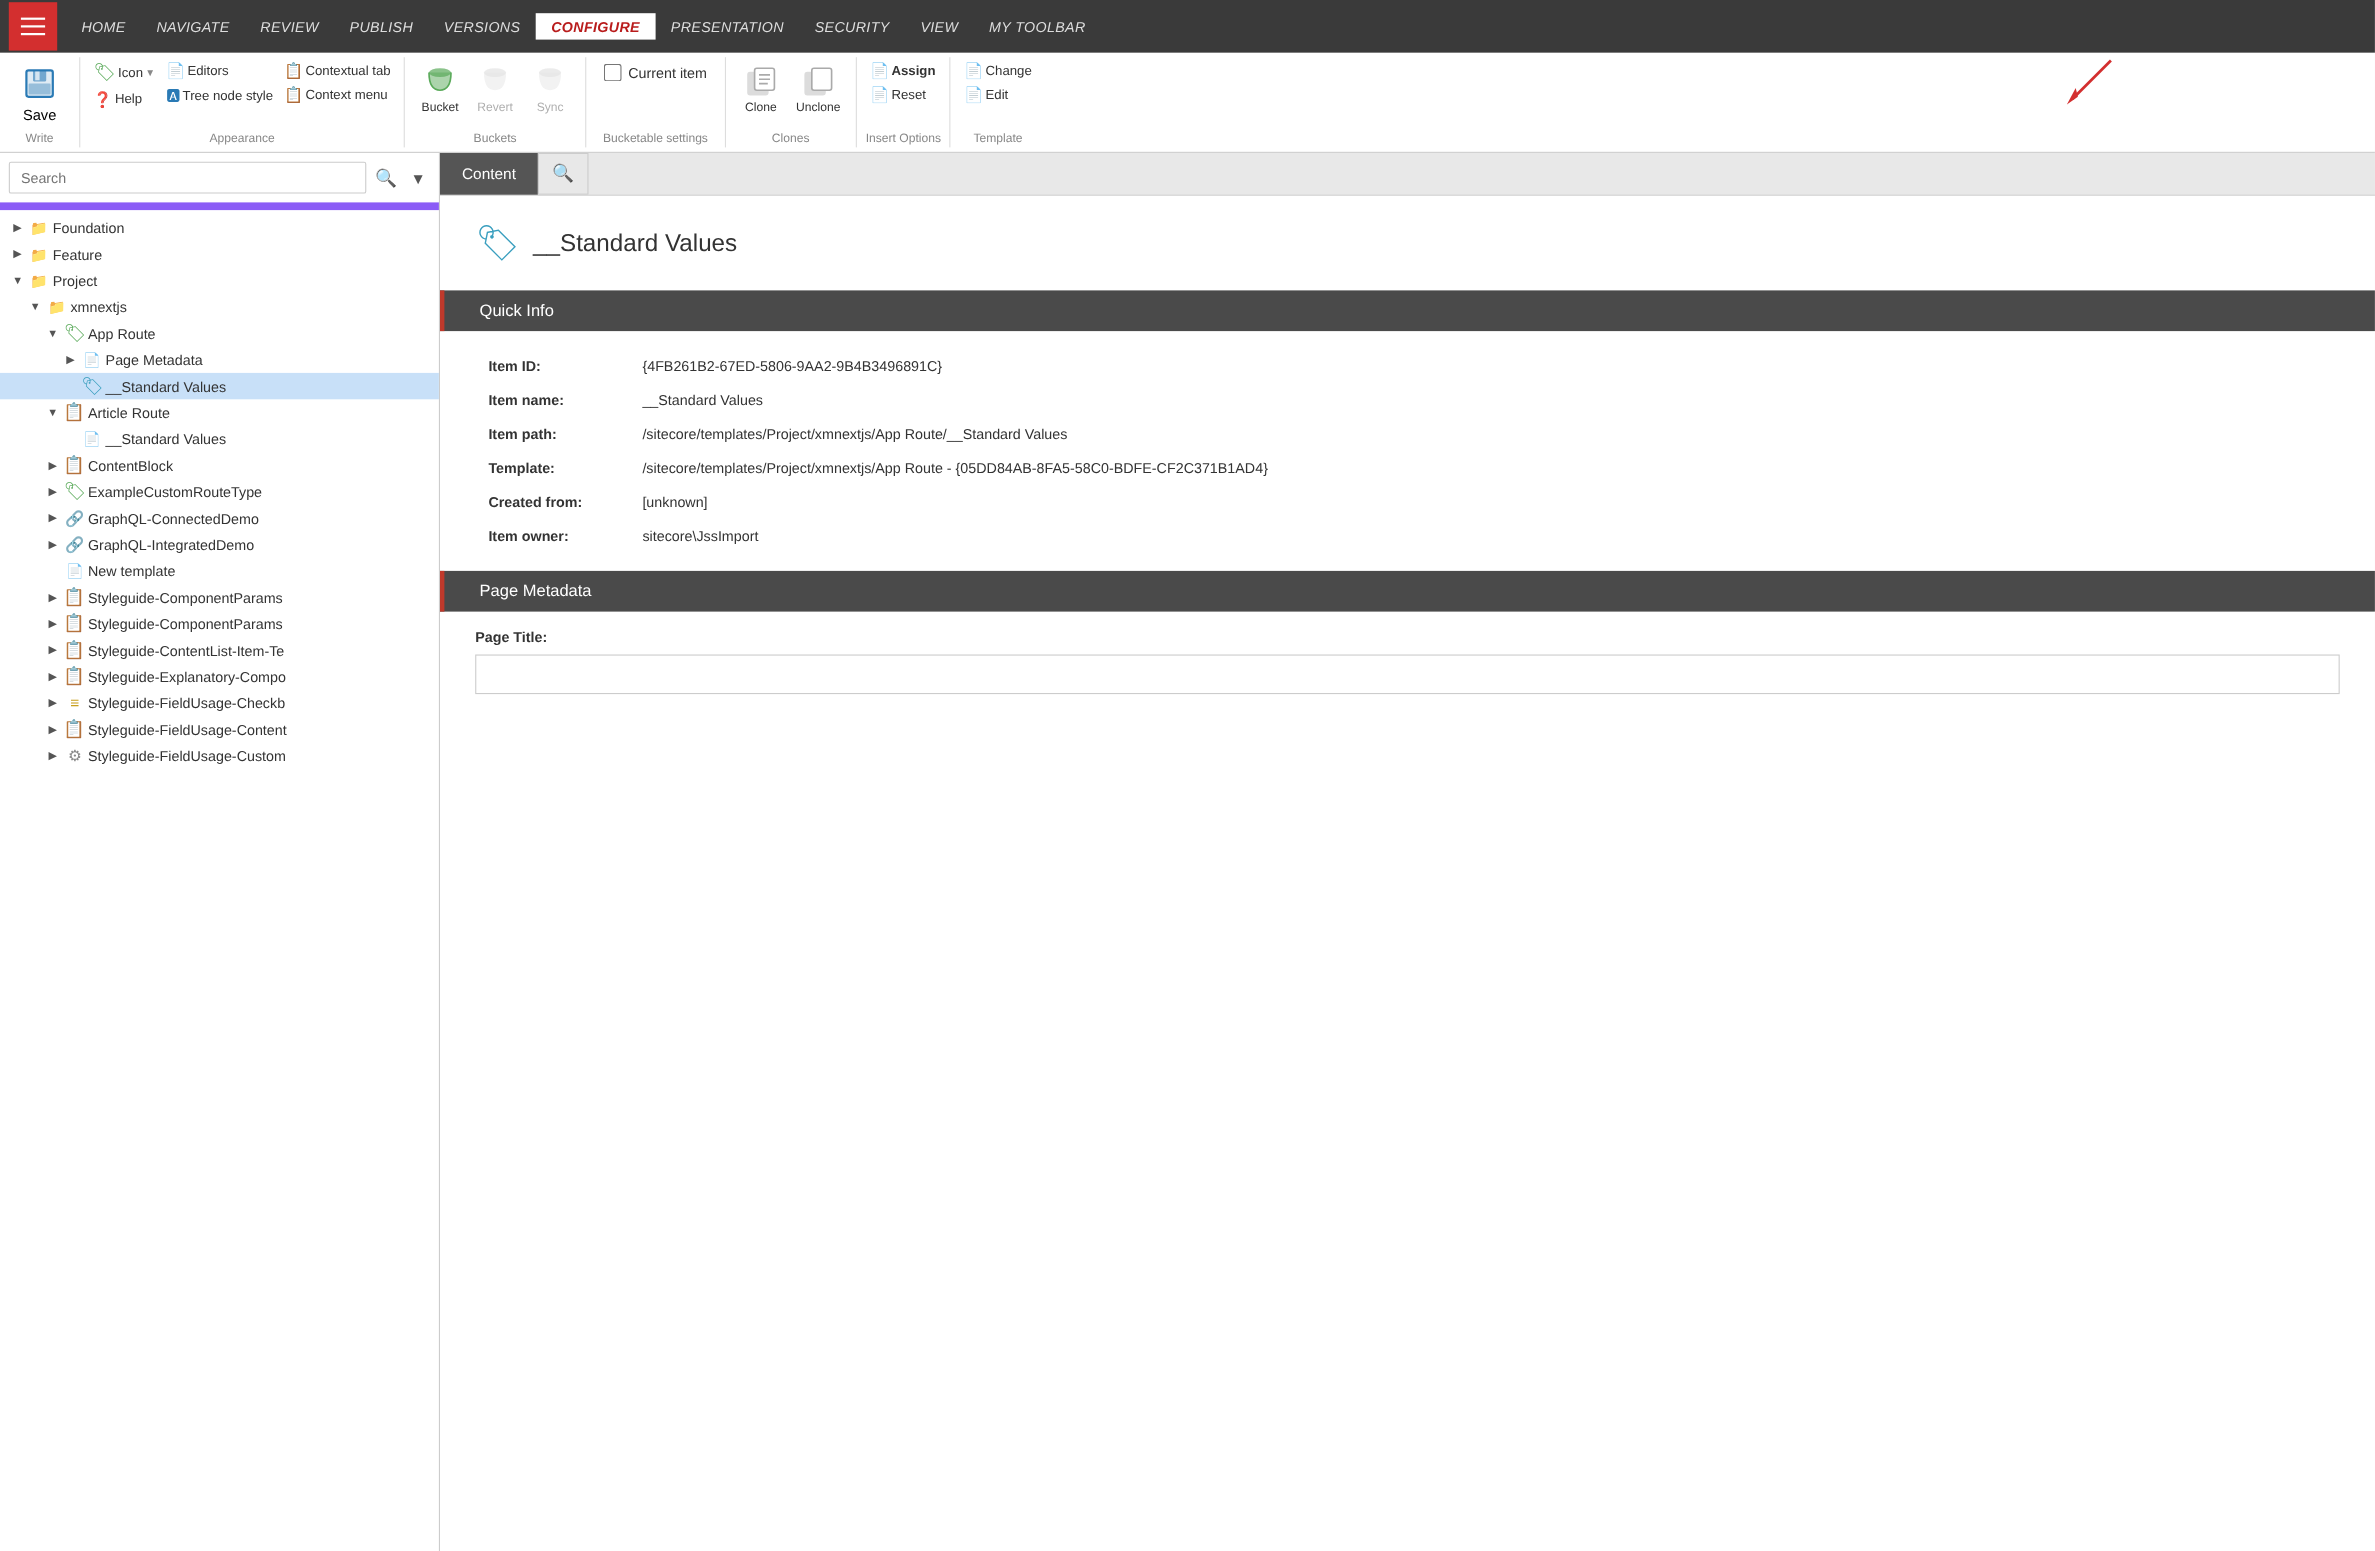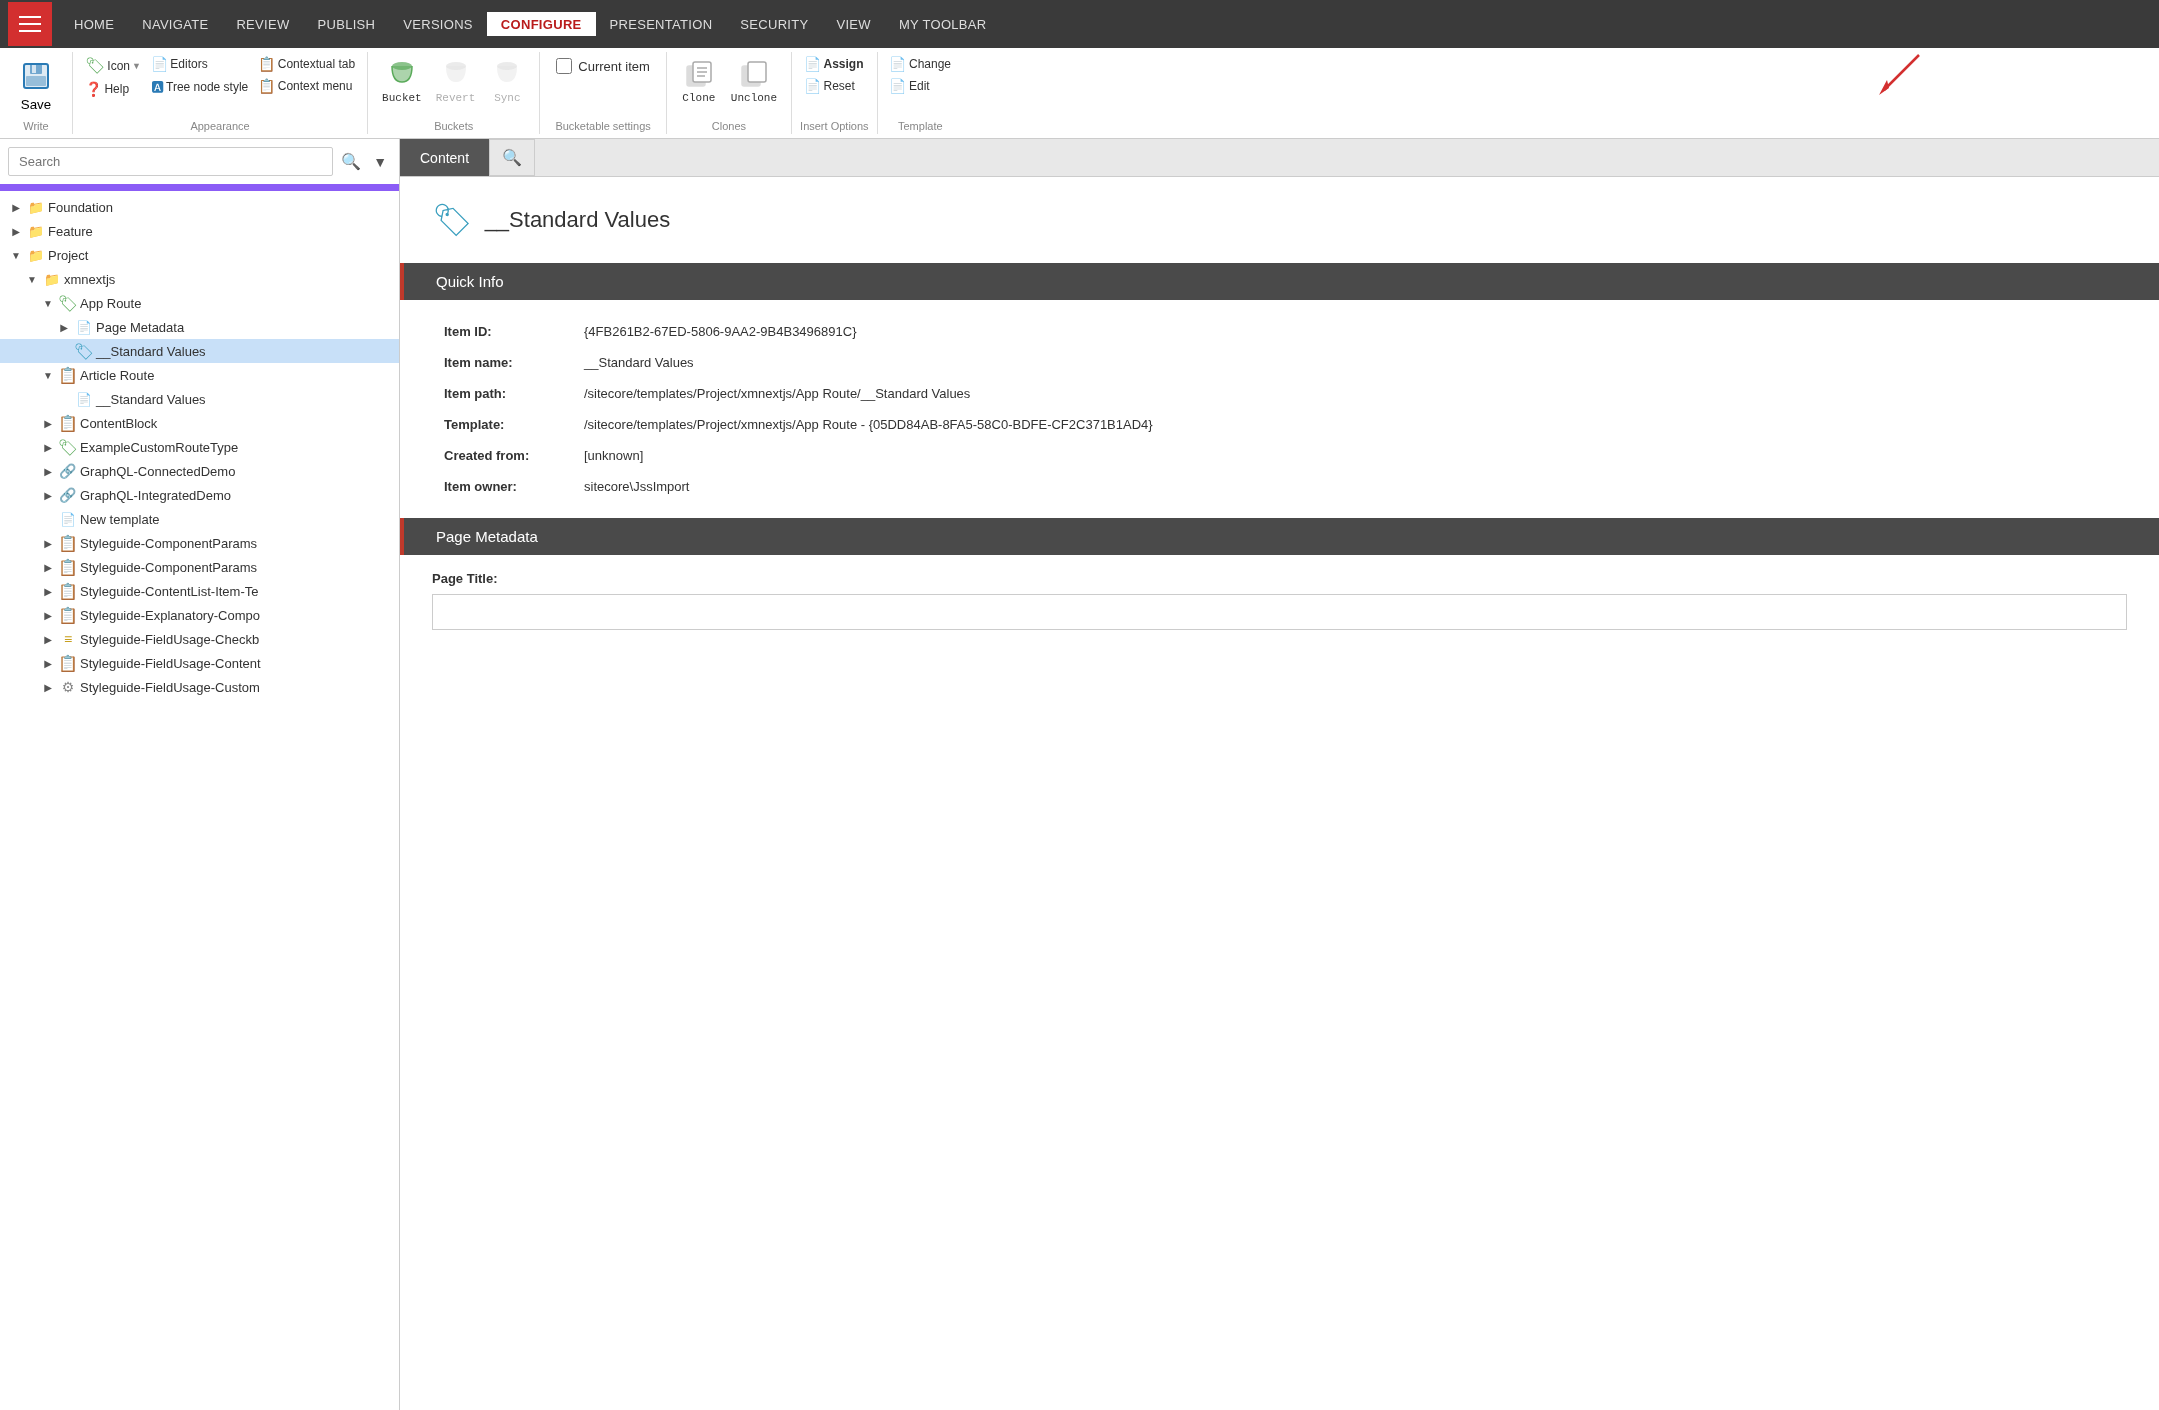--- a/index.html
+++ b/index.html
@@ -5,20 +5,21 @@
     * { box-sizing: border-box; margin: 0; padding: 0; }
     body { font-family: Arial, sans-serif; font-size: 13px; background: #f0f0f0; color: #333; overflow: hidden; }
 
     
     .top-nav {
       display: flex;
       align-items: center;
       background: #3a3a3a;
       height: 48px;
       padding: 12px 8px;
+      font-style: italic;
     }
     .hamburger {
       background: #d32f2f;
       border: none;
       color: white;
       width: 44px;
       height: 44px;
       display: flex;
       flex-direction: column;
       justify-content: center;
@@ -96,21 +97,20 @@
       justify-content: flex-start;
       padding: 4px 6px;
       cursor: pointer;
       border: none;
       background: transparent;
       min-width: 48px;
       font-size: 11px;
       color: #333;
       gap: 2px;
       border-radius: 2px;
-      font-family: Liberation Mono, monospace;
     }
     .ribbon-btn .icon-area {
       width: 32px;
       height: 32px;
       display: flex;
       align-items: center;
       justify-content: center;
     }
     .ribbon-btn .btn-label {
       font-size: 11px;

